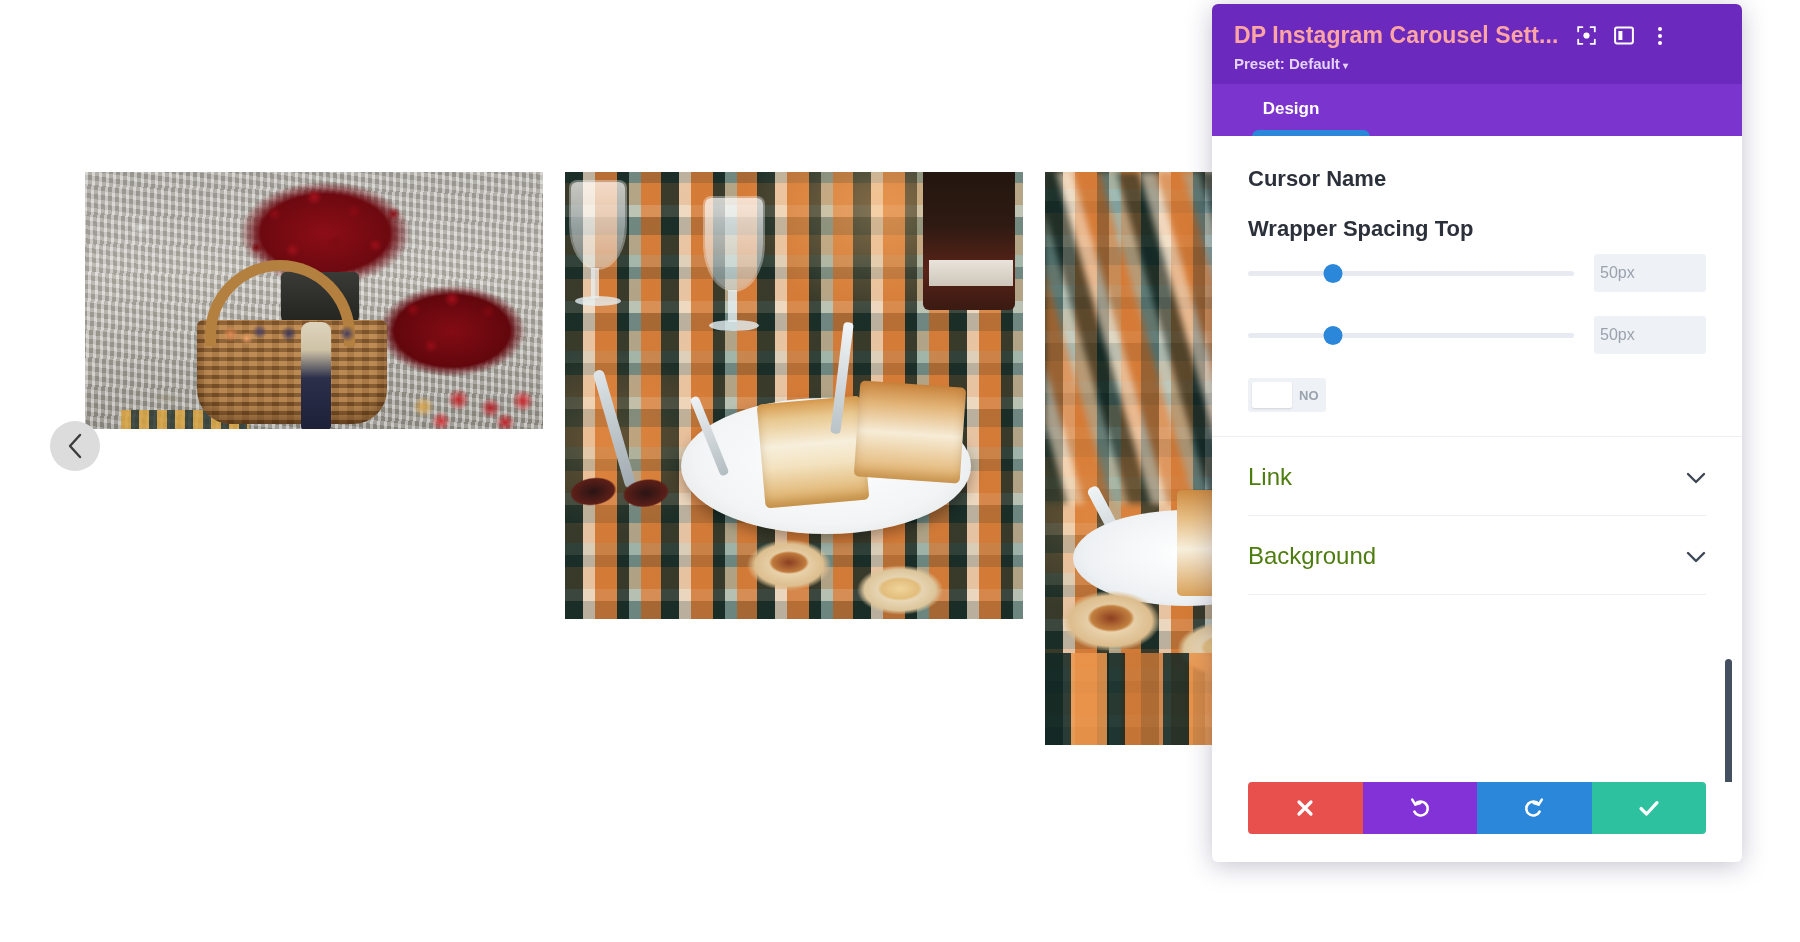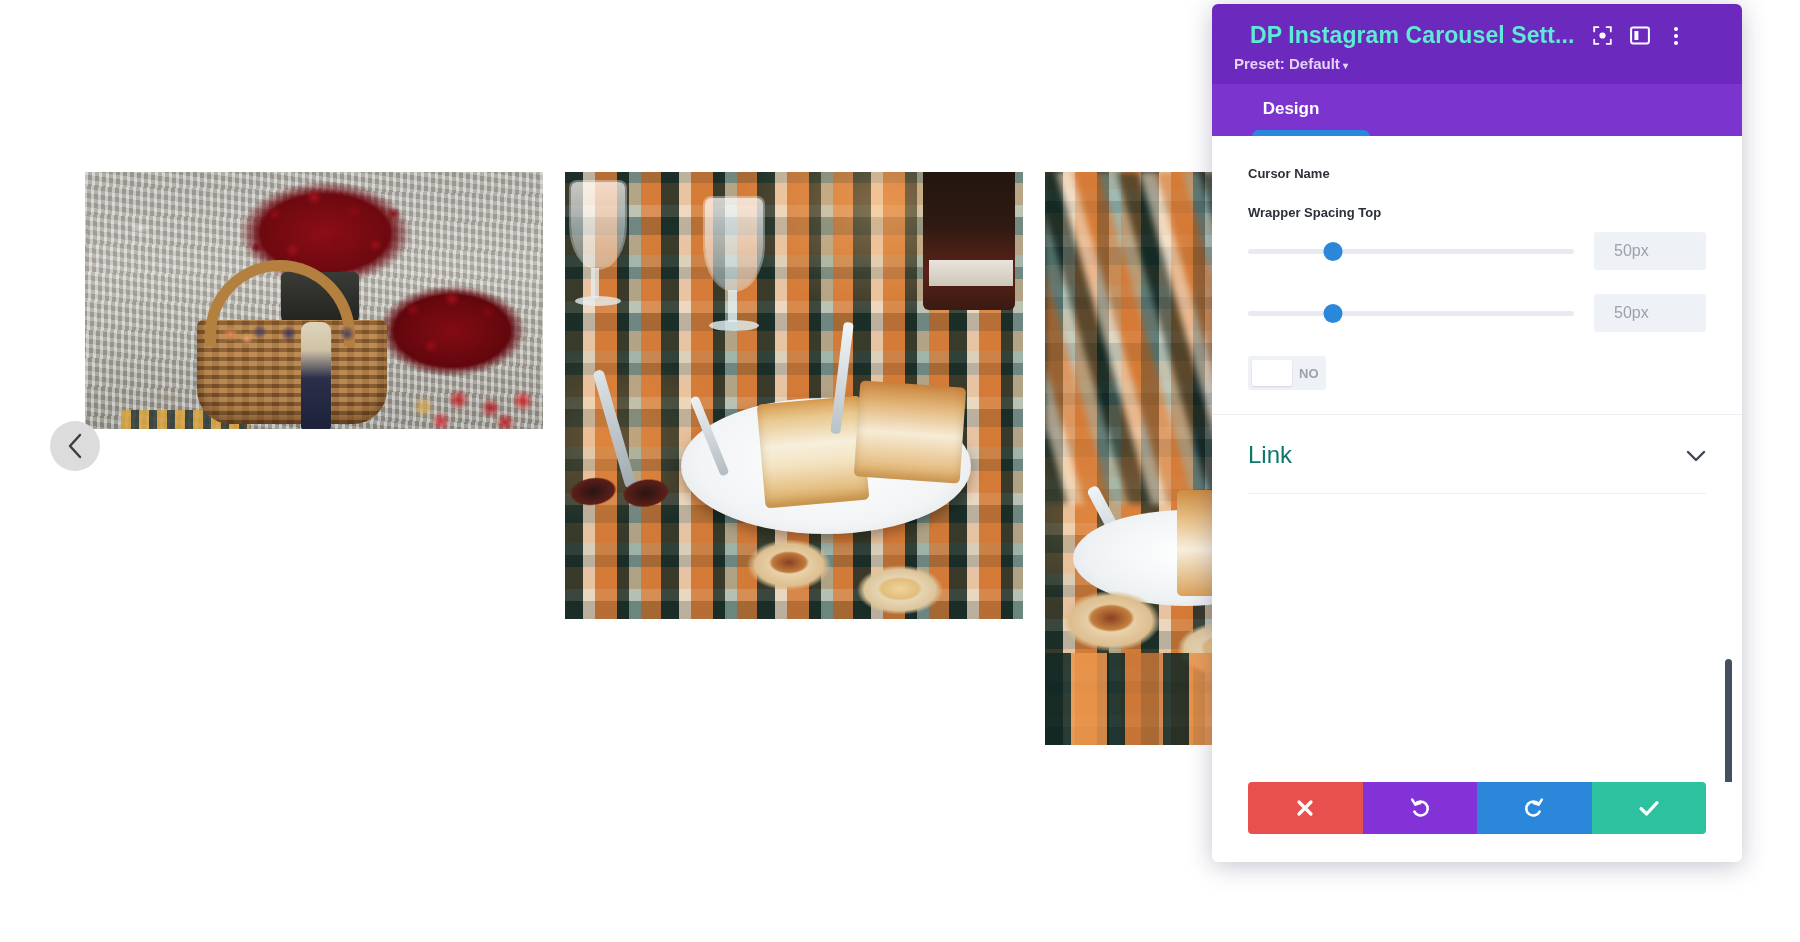--- a/index.html
+++ b/index.html
@@ -275,22 +275,22 @@
   .panel {
     position:absolute; left:1212px; top:4px; width:530px; height:858px;
     background:#ffffff;
     border-radius:6px;
     box-shadow: 0 4px 26px rgba(35,25,70,.26);
     display:flex; flex-direction:column; overflow:hidden;
   }
   .panel-head { background:#6c29bd; padding:18px 22px 12px 22px; }
   .panel-head-row { display:flex; align-items:center; gap:12px; }
   .panel-title {
-    color:#5eead4; font-size:23px; font-weight:bold; letter-spacing:.1px;
-    white-space:nowrap; overflow:hidden;margin-left:16px;
+    color:#fca5a5; font-size:23px; font-weight:bold; letter-spacing:.1px;
+    white-space:nowrap; overflow:hidden;
   }
   .head-icons { display:flex; align-items:center; gap:18px; margin-left:6px; }
   .head-icon { cursor:pointer; display:flex; align-items:center; justify-content:center; }
   .kebab { display:flex; flex-direction:column; gap:3px; padding:2px 6px; cursor:pointer; }
   .kebab i { width:4px; height:4px; border-radius:50%; background:#fff; display:block; }
   .preset-row { margin-top:6px; color:#e4d3f6; font-size:15px; font-weight:bold; cursor:pointer; }
   .preset-caret { font-size:10px; margin-left:3px; }
 
   .tabs { display:flex; background:#7b34ce; position:relative; }
   .tab {
@@ -302,55 +302,55 @@
   .tab-advanced { width:150px; }
   .tab-underline {
     position:absolute; left:40px; bottom:-7px; width:118px; height:13px;
     background:#2b87da; border-radius:7px;
   }
 
   .panel-body {
     flex:1; background:#ffffff; position:relative; overflow:hidden; padding:30px 36px 0 36px;
   }
   .field { margin-bottom:24px; }
-  .field-label { font-size:13px; color:#2b303a; font-weight:bold; margin-bottom:12px; }
+  .field-label { font-size:22px; color:#2b303a; font-weight:bold; margin-bottom:12px; }
   .select-box {
     height:38px; background:#eef1f6; border-radius:3px;
     display:flex; align-items:center; justify-content:space-between;
     padding:0 14px; cursor:pointer;
   }
   .select-value { font-size:16px; color:#4a4f5a; }
   .select-arrows { display:flex; flex-direction:column; gap:3px; }
   .arr-up { width:0;height:0;border-left:5px solid transparent;border-right:5px solid transparent;border-bottom:6px solid #39404d; }
   .arr-dn { width:0;height:0;border-left:5px solid transparent;border-right:5px solid transparent;border-top:6px solid #39404d; }
 
   .slider-row { display:flex; align-items:center; gap:20px; }
   .slider-track-wrap { flex:1; position:relative; height:26px; display:flex; align-items:center; cursor:pointer; }
   .slider-track { width:100%; height:5px; background:#e7ebf1; border-radius:3px; }
   .slider-handle {
     position:absolute; left:26%; width:19px; height:19px; border-radius:50%;
     background:#2b87da; transform:translateX(-50%); cursor:grab;
   }
   .num-input {
     width:112px; height:38px; background:#eef1f6; border-radius:3px;
-    display:flex; align-items:center; padding:0 20px;
+    display:flex; align-items:center; padding:0 6px;
     font-size:16px; color:#9aa2ad; cursor:text;
   }
 
   .toggle-wrap { display:flex; align-items:center; background:#eef1f6; border-radius:3px; width:78px; height:34px; padding:4px; }
   .toggle-knob { width:40px; height:26px; background:#ffffff; border-radius:2px; box-shadow:0 1px 2px rgba(0,0,0,.12); }
   .toggle-text { font-size:13px; font-weight:bold; color:#9aa2ad; margin-left:7px; }
 
   .divider { height:1px; background:#eceff3; margin:6px -36px 0 -36px; }
   .accordion {
     display:flex; align-items:center; justify-content:space-between;
     padding:26px 0 24px 0; cursor:pointer;
     border-bottom:1px solid #eceff3;
   }
-  .accordion-title { font-size:24px; color:#0f766e; }
+  .accordion-title { font-size:24px; color:#4d7c0f; }
   .chev { color:#3d4654; font-size:20px; line-height:1; }
 
   .panel-scrollbar {
     position:absolute; right:10px; top:523px; width:7px; height:205px;
     background:#44505f; border-radius:4px; cursor:grab;
   }
 
   .panel-footer { display:flex; height:52px; margin:0 36px 28px 36px; border-radius:4px; overflow:hidden; }
   .fbtn { flex:1; display:flex; align-items:center; justify-content:center; cursor:pointer; color:#fff; }
   .fbtn svg { display:block; }
@@ -499,20 +499,28 @@
 
       <div class="accordion">
         <span class="accordion-title">Link</span>
         <span class="chev">
           <svg width="20" height="12" viewBox="0 0 20 12">
             <path d="M2 2 L10 10 L18 2" fill="none" stroke="#3d4654" stroke-width="2.4" stroke-linecap="round" stroke-linejoin="round"></path>
           </svg>
         </span>
       </div>
 
+      <div class="accordion">
+        <span class="accordion-title">Background</span>
+        <span class="chev">
+          <svg width="20" height="12" viewBox="0 0 20 12">
+            <path d="M2 2 L10 10 L18 2" fill="none" stroke="#3d4654" stroke-width="2.4" stroke-linecap="round" stroke-linejoin="round"></path>
+          </svg>
+        </span>
+      </div>
 
       <div class="panel-scrollbar"></div>
     </div>
 
     <div class="panel-footer">
       <div class="fbtn fbtn-cancel">
         <svg width="20" height="20" viewBox="0 0 20 20">
           <path d="M4 4 L16 16 M16 4 L4 16" stroke="#ffffff" stroke-width="3.2" stroke-linecap="round"></path>
         </svg>
       </div>

